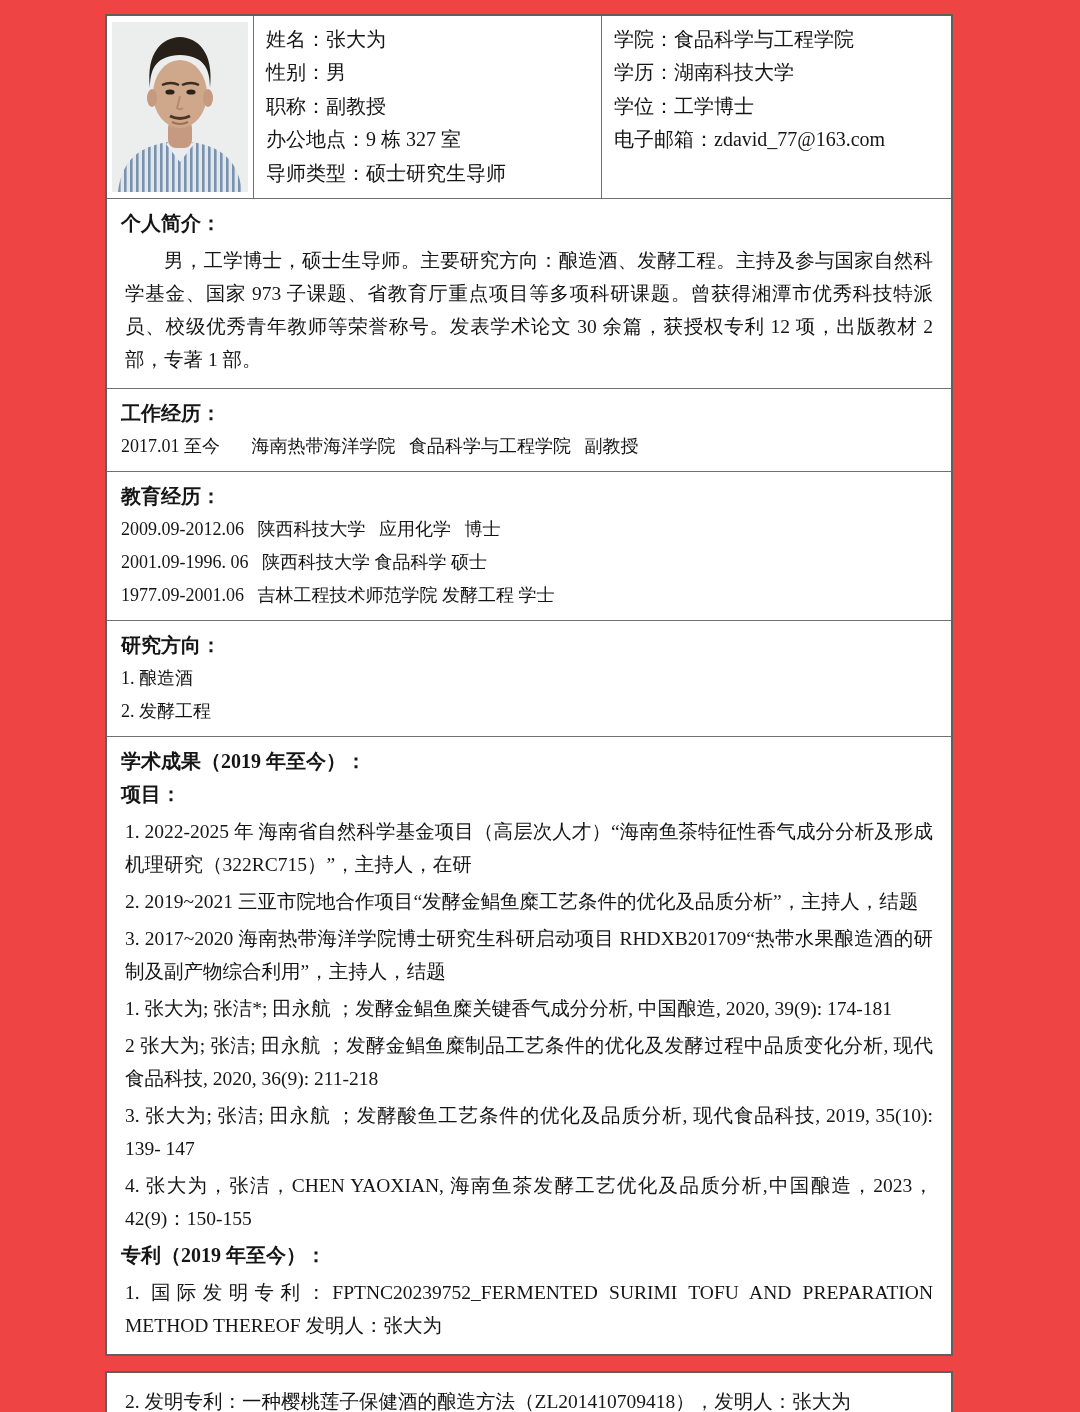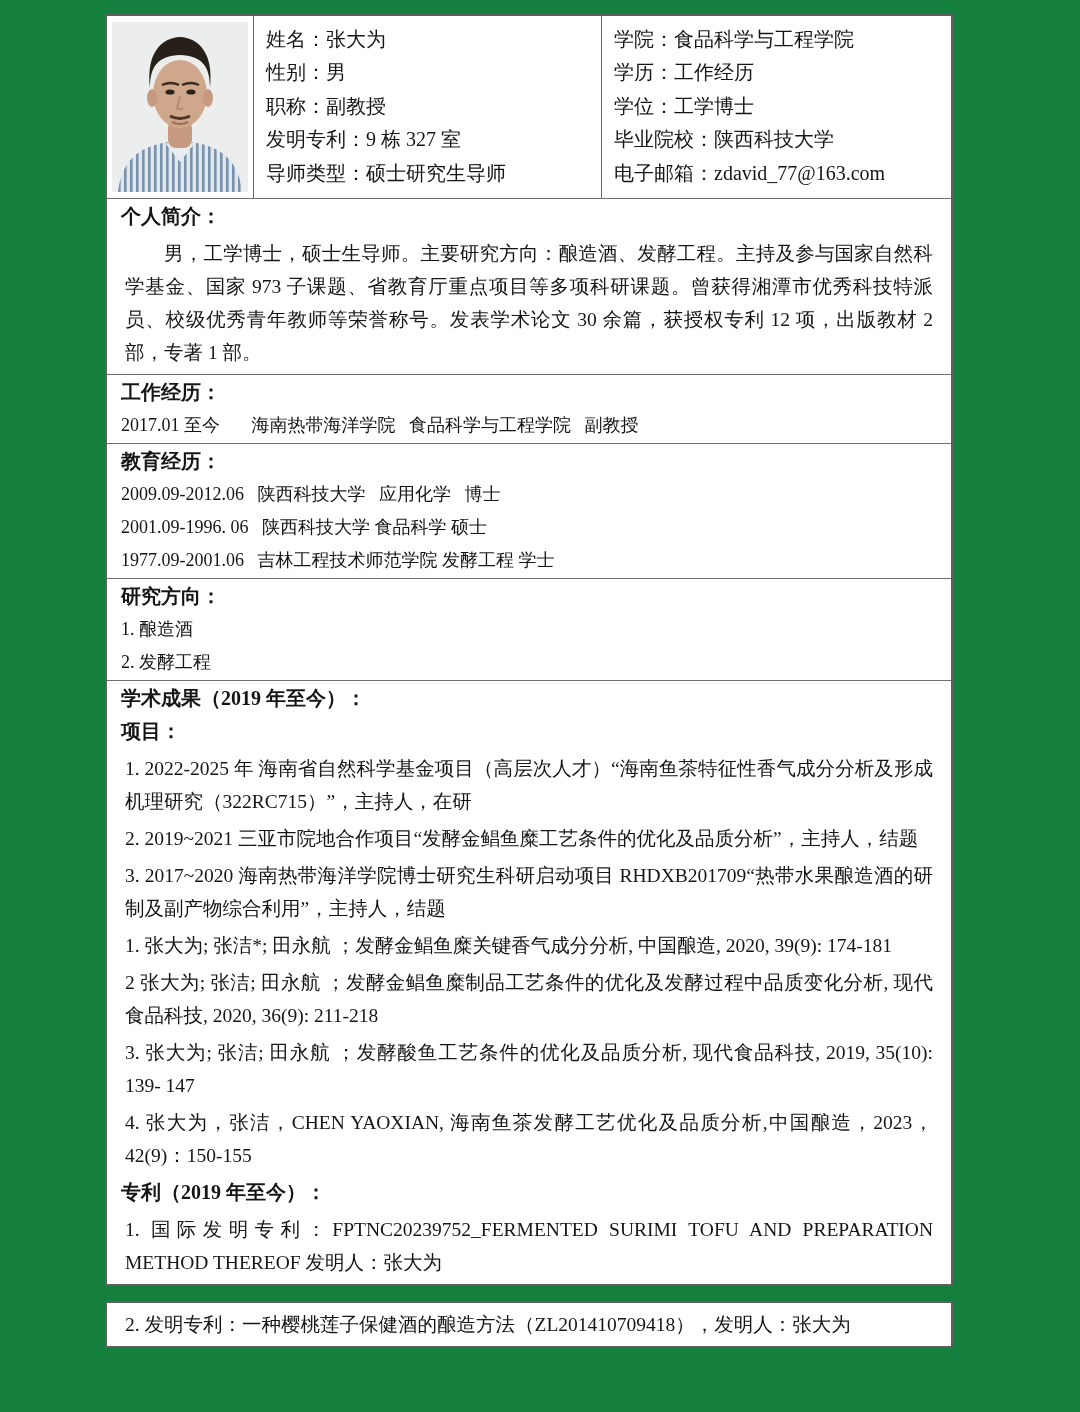--- a/index.html
+++ b/index.html
@@ -6,37 +6,37 @@
   body {
     margin: 0;
     background: #ffffff;
     font-family: "Liberation Serif", "DejaVu Serif", serif;
     color: #151515;
   }
   .page {
     position: relative;
     width: 1080px;
     min-height: 1412px;
-    background: #15803d;
+    background: #ef4444;
     overflow: hidden;
   }
   .doc {
     position: absolute;
     left: 105px;
     top: 14px;
     width: 848px;
   }
   .block {
     border: 2px solid #5f5f5f;
     background: #ffffff;
   }
   .block-gap { height: 15px; }
   .row {
     border-top: 1px solid #707070;
-    padding: 1px 14px;
+    padding: 8px 14px;
   }
   .row:first-child { border-top: none; }
 
   
   .info-row {
     display: flex;
     padding: 0;
     height: 182px;
   }
   .photo-cell {
@@ -134,29 +134,28 @@
               <path d="M58,94 q10,5 20,0" stroke="#4a3526" stroke-width="3" fill="none"></path>
               <path d="M60,100 q8,4 16,0" stroke="#9c6f57" stroke-width="2" fill="none"></path>
             </svg>
           </div>
         </div>
 
         <div class="basic-cell">
           <div class="field-line"><span>姓名：</span><span>张大为</span></div>
           <div class="field-line"><span>性别：</span><span>男</span></div>
           <div class="field-line"><span>职称：</span><span>副教授</span></div>
-          <div class="field-line"><span>发明专利：</span><span>9 栋 327 室</span></div>
+          <div class="field-line"><span>办公地点：</span><span>9 栋 327 室</span></div>
           <div class="field-line"><span>导师类型：</span><span>硕士研究生导师</span></div>
         </div>
 
         <div class="college-cell">
           <div class="field-line"><span>学院：</span><span>食品科学与工程学院</span></div>
-          <div class="field-line"><span>学历：</span><span>工作经历</span></div>
+          <div class="field-line"><span>学历：</span><span>湖南科技大学</span></div>
           <div class="field-line"><span>学位：</span><span>工学博士</span></div>
-          <div class="field-line"><span>毕业院校：</span><span>陕西科技大学</span></div>
           <div class="field-line"><span>电子邮箱：</span><span>zdavid_77@163.com</span></div>
         </div>
       </div>
 
       <div class="row">
         <div class="heading">个人简介：</div>
         <p class="para intro-para">男，工学博士，硕士生导师。主要研究方向：酿造酒、发酵工程。主持及参与国家自然科学基金、国家 973 子课题、省教育厅重点项目等多项科研课题。曾获得湘潭市优秀科技特派员、校级优秀青年教师等荣誉称号。发表学术论文 30 余篇，获授权专利 12 项，出版教材 2 部，专著 1 部。</p>
       </div>
 
       <div class="row">

